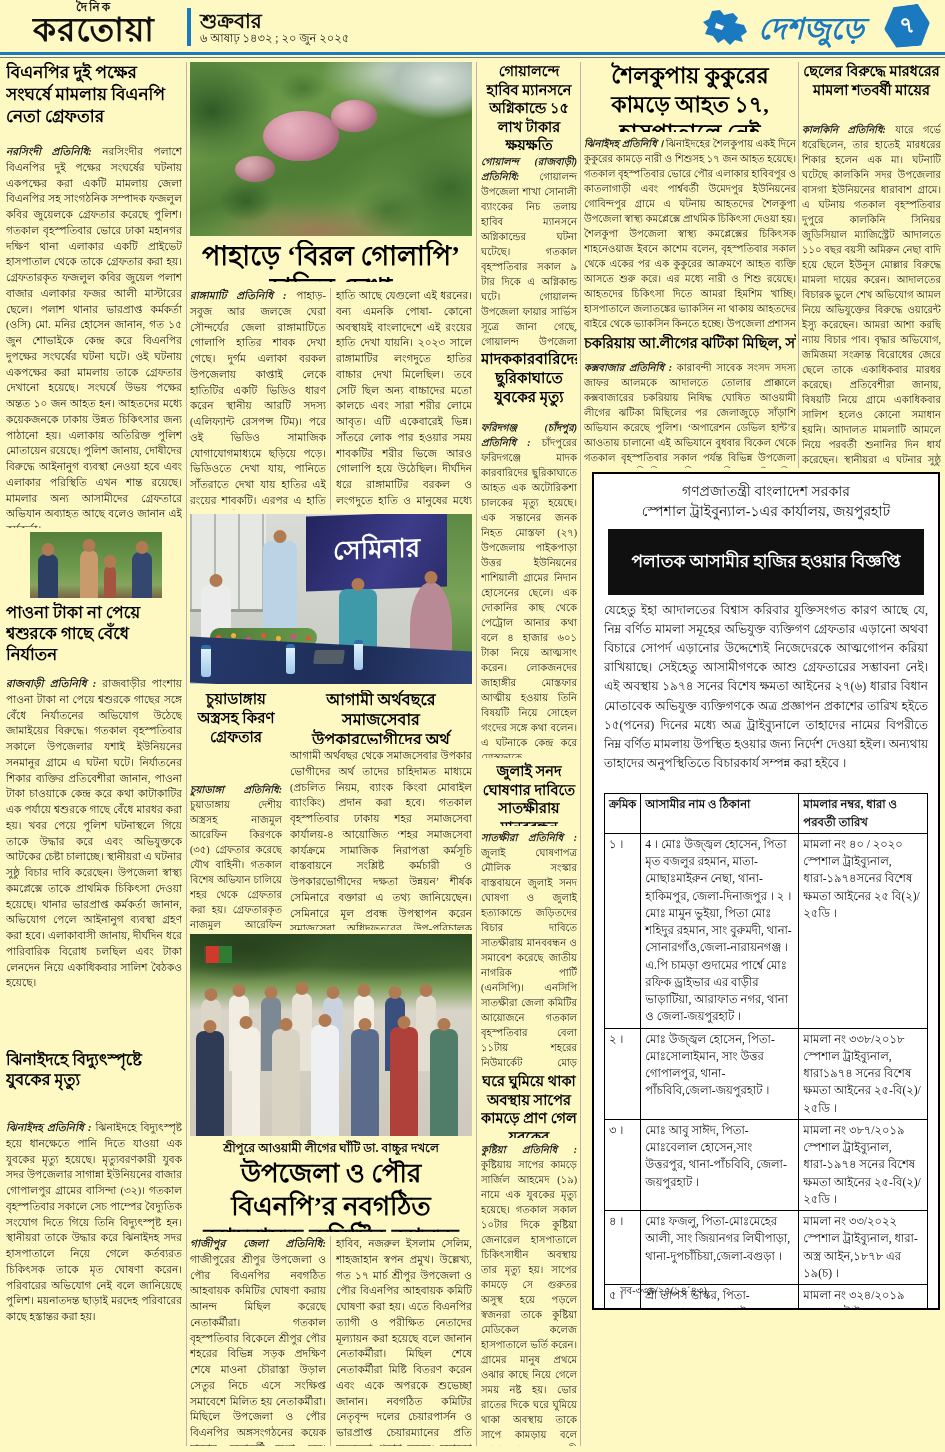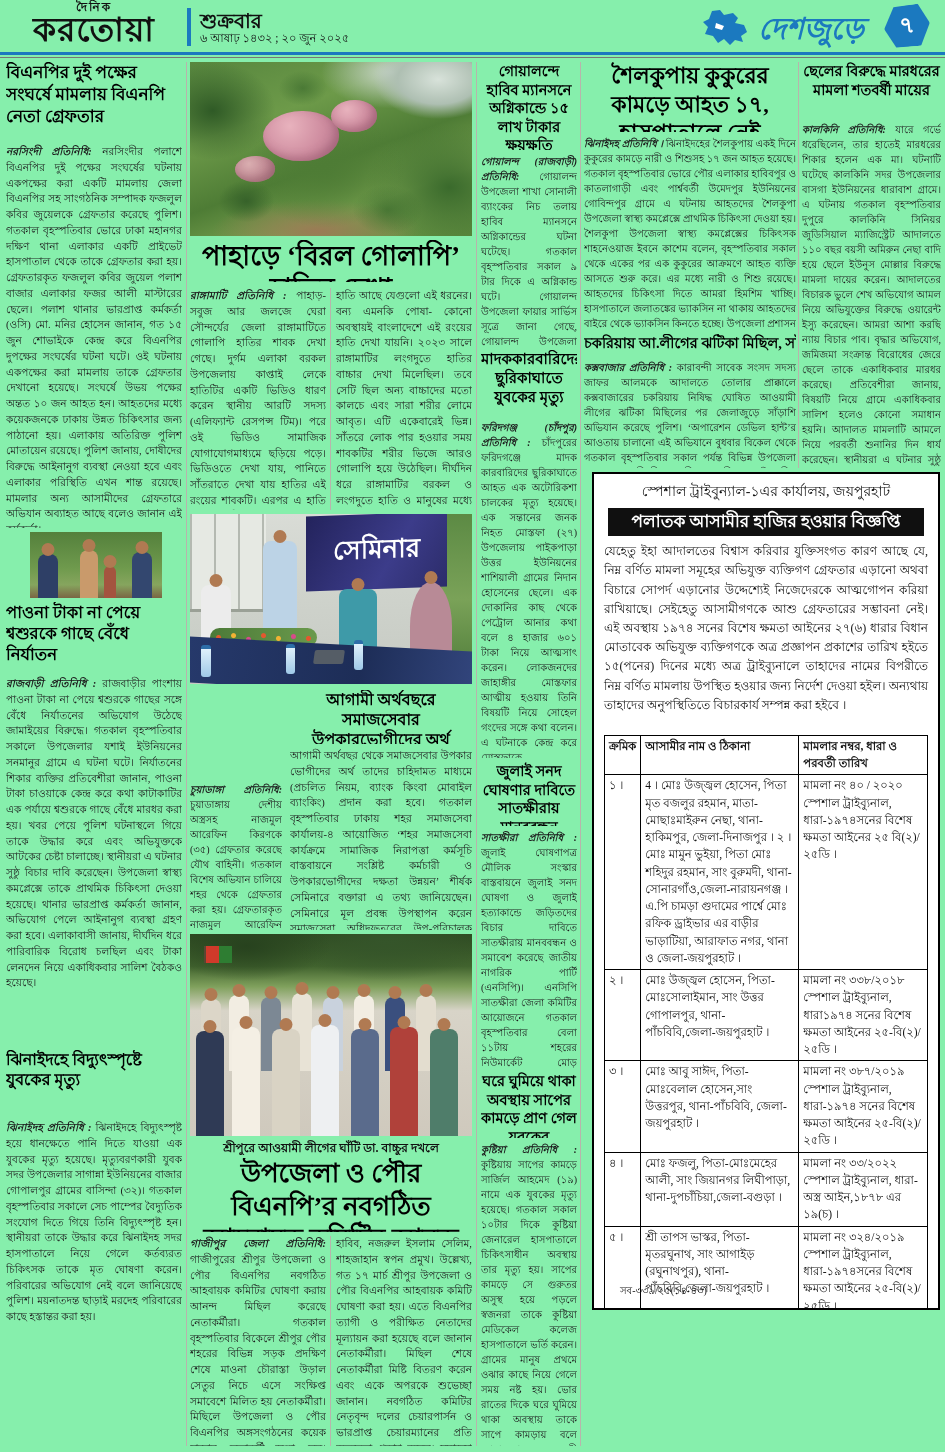--- a/index.html
+++ b/index.html
@@ -1,34 +1,34 @@
 <!DOCTYPE html>
 <html><head>
 <meta charset="utf-8">
 <style>
   html,body{margin:0;padding:0;background:#e8e8e8;}
-  .page{position:relative;width:945px;height:1452px;margin:0 auto;background:#86efac;
+  .page{position:relative;width:945px;height:1452px;margin:0 auto;background:#fef9c3;
         font-family:"Liberation Serif","DejaVu Serif",serif;color:#111;overflow:hidden;}
   .abs{position:absolute;}
   .hl{font-weight:bold;color:#000;line-height:1.28;overflow:hidden;}
   .hl.center{text-align:center;}
   .body-txt{font-size:10.5px;line-height:1.5;text-align:justify;overflow:hidden;color:#1b1b1b;}
   .byline{font-weight:bold;font-style:italic;}
   .vrule{position:absolute;width:1px;background:#b8b4ac;}
   .photo{position:absolute;overflow:hidden;background:#999;}
   .fig{position:absolute;border-radius:8px 8px 0 0;}
   .fig::before{content:"";position:absolute;top:-11px;left:50%;transform:translateX(-50%);
                width:13px;height:13px;border-radius:50%;background:#b07a52;}
   .el{position:absolute;background:radial-gradient(circle at 35% 30%, #e8b2bd, #cf8da0 55%, #b5748c);
       border-radius:52% 48% 50% 50%;box-shadow:inset -4px -4px 8px rgba(120,60,80,.35);}
   .caption{font-size:12px;font-weight:bold;text-align:center;overflow:hidden;}
   .notice{position:absolute;border:2px solid #000;background:#fff;padding:8px 10px;box-sizing:border-box;overflow:hidden;}
   .notice .gov{text-align:center;font-size:14px;line-height:1.45;}
   .notice .title-bar{background:#101010;color:#fff;text-align:center;font-weight:bold;
-                     font-size:17px;padding:0 2px;margin:6px 4px;}
+                     font-size:17px;padding:19px 2px;margin:6px 4px;}
   .notice .nbody{font-size:12px;line-height:1.6;text-align:justify;}
   .ntable{width:100%;border-collapse:collapse;margin-top:20px;}
   .ntable th,.ntable td{border:1px solid #000;font-size:11.5px;line-height:1.5;
                         padding:2px 4px;vertical-align:top;text-align:left;font-weight:normal;}
   .ntable th{font-weight:bold;}
   .accent{color:#1b79bf;}
 </style>
 </head>
 <body>
 
@@ -128,20 +128,21 @@
         radial-gradient(5px 5px at 78% 45%, #d84a8a 40%, transparent 60%),
         radial-gradient(5px 5px at 92% 55%, #e4572e 40%, transparent 60%),
         linear-gradient(90deg,#4c7a38,#6a9a4c);"></div>
     <div class="abs" style="left:0;bottom:-6px;width:100%;height:27%;background:linear-gradient(100deg,#26396b 0%,#1d2d57 60%,#32457c 100%);transform:skewY(3deg);"></div>
     <div class="abs" style="left:34%;bottom:6%;width:9px;height:26px;background:linear-gradient(#dff0fb,#9fc9e8);border-radius:3px;border-top:4px solid #2d6ea8;"></div>
     <div class="abs" style="left:58%;bottom:8%;width:9px;height:26px;background:linear-gradient(#dff0fb,#9fc9e8);border-radius:3px;border-top:4px solid #2d6ea8;"></div>
     <div class="abs" style="left:4%;bottom:4%;width:10px;height:28px;background:linear-gradient(#dff0fb,#9fc9e8);border-radius:3px;border-top:4px solid #2d6ea8;"></div>
     <div class="abs" style="left:44%;bottom:12%;width:30px;height:14px;background:#555d66;border-radius:2px;transform:skewX(-8deg);"></div>
   </div>
 
+  <div class="abs hl center" style="left:190px;top:690px;width:92px;height:88px;font-size:15px;">চুয়াডাঙ্গায় অস্ত্রসহ কিরণ গ্রেফতার</div>
   <div class="abs body-txt" style="left:190px;top:782px;width:92px;height:148px;font-size:10px;">
     <span class="byline">চুয়াডাঙ্গা প্রতিনিধি:</span><span> চুয়াডাঙ্গায় দেশীয় অস্ত্রসহ নাজমুল আরেফিন কিরণকে (৩৫) গ্রেফতার করেছে যৌথ বাহিনী। গতকাল বিশেষ অভিযান চালিয়ে শহর থেকে গ্রেফতার করা হয়। গ্রেফতারকৃত নাজমুল আরেফিন কিরণ শহরের গুলশানপাড়ার মৃত কিরামত আলীর ছেলে। পুলিশ জানায়, তার বিরুদ্ধে একাধিক মামলা রয়েছে। তাকে আদালতের মাধ্যমে জেলহাজতে পাঠানো হয়েছে।</span>
   </div>
   <div class="abs hl center" style="left:290px;top:690px;width:182px;height:54px;font-size:16px;line-height:1.25;">আগামী অর্থবছরে সমাজসেবার উপকারভোগীদের অর্থ তাদের চাহিদামত মাধ্যমে প্রদান করা হবে</div>
   <div class="abs body-txt" style="left:290px;top:748px;width:182px;height:182px;">
     <span>আগামী অর্থবছর থেকে সমাজসেবার উপকার ভোগীদের অর্থ তাদের চাহিদামত মাধ্যমে (প্রচলিত নিয়ম, ব্যাংক কিংবা মোবাইল ব্যাংকিং) প্রদান করা হবে। গতকাল বৃহস্পতিবার ঢাকায় শহর সমাজসেবা কার্যালয়-৪ আয়োজিত ‘শহর সমাজসেবা কার্যক্রমে সামাজিক নিরাপত্তা কর্মসূচি বাস্তবায়নে সংশ্লিষ্ট কর্মচারী ও উপকারভোগীদের দক্ষতা উন্নয়ন’ শীর্ষক সেমিনারে বক্তারা এ তথ্য জানিয়েছেন। সেমিনারে মূল প্রবন্ধ উপস্থাপন করেন সমাজসেবা অধিদফতরের উপ-পরিচালক মোহাম্মদ নাসির উদ্দিন। সেমিনারে বক্তারা জানান, আসছে সরকারের নির্দেশিত বিভিন্ন ভাতা কার্যক্রম ডিজিটাল পদ্ধতিতে পরিচালিত হবে। এতে উপকারভোগীদের ভোগান্তি কমবে এবং স্বচ্ছতা নিশ্চিত হবে। সেমিনারে প্রধান অতিথির বক্তব্যে কর্মকর্তারা সামাজিক নিরাপত্তা কর্মসূচির আওতা বাড়ানোর ওপর গুরুত্বারোপ করেন এবং উপস্থিত কর্মচারী ও উপকারভোগীদের বিভিন্ন প্রশ্নের উত্তর দেন। অনুষ্ঠানে বিপুল সংখ্যক উপকারভোগী উপস্থিত ছিলেন।</span>
   </div>
 
   <div class="photo" style="left:190px;top:934px;width:282px;height:202px;background:
       radial-gradient(120px 50px at 20% 6%, #27421e 0%, transparent 70%),
@@ -200,20 +201,21 @@
   <div class="abs body-txt" style="left:802px;top:122px;width:139px;height:346px;font-size:10px;">
     <span class="byline">কালকিনি প্রতিনিধি:</span><span> যারে গর্ভে ধরেছিলেন, তার হাতেই মারধরের শিকার হলেন এক মা। ঘটনাটি ঘটেছে কালকিনি সদর উপজেলার বাসগা ইউনিয়নের ধারাবাশ গ্রামে। এ ঘটনায় গতকাল বৃহস্পতিবার দুপুরে কালকিনি সিনিয়র জুডিসিয়াল ম্যাজিস্ট্রেট আদালতে ১১০ বছর বয়সী অমিরুন নেছা বাদি হয়ে ছেলে ইউনুস মোল্লার বিরুদ্ধে মামলা দায়ের করেন। আদালতের বিচারক ভুলে শেখ অভিযোগ আমল নিয়ে অভিযুক্তের বিরুদ্ধে ওয়ারেন্ট ইস্যু করেছেন। আমরা আশা করছি ন্যায় বিচার পাব। বৃদ্ধার অভিযোগ, জমিজমা সংক্রান্ত বিরোধের জেরে ছেলে তাকে একাধিকবার মারধর করেছে। প্রতিবেশীরা জানায়, বিষয়টি নিয়ে গ্রামে একাধিকবার সালিশ হলেও কোনো সমাধান হয়নি। আদালত মামলাটি আমলে নিয়ে পরবর্তী শুনানির দিন ধার্য করেছেন। স্থানীয়রা এ ঘটনার সুষ্ঠু বিচার দাবি করেছেন। বৃদ্ধা বর্তমানে মেয়ের বাড়িতে আশ্রয় নিয়েছেন বলে জানা গেছে।</span>
   </div>
 
   <div class="abs hl center" style="left:584px;top:334px;width:212px;height:22px;font-size:14.5px;white-space:nowrap;">চকরিয়ায় আ.লীগের ঝটিকা মিছিল, সাঁড়াশি অভিযানে গ্রেফতার ৫৫</div>
   <div class="abs body-txt" style="left:584px;top:360px;width:212px;height:108px;font-size:10px;">
     <span class="byline">কক্সবাজার প্রতিনিধি :</span><span> কারাবন্দী সাবেক সংসদ সদস্য জাফর আলমকে আদালতে তোলার প্রাক্কালে কক্সবাজারের চকরিয়ায় নিষিদ্ধ ঘোষিত আওয়ামী লীগের ঝটিকা মিছিলের পর জেলাজুড়ে সাঁড়াশি অভিযান করেছে পুলিশ। ‘অপারেশন ডেভিল হান্ট’র আওতায় চালানো এই অভিযানে বুধবার বিকেল থেকে গতকাল বৃহস্পতিবার সকাল পর্যন্ত বিভিন্ন উপজেলা থেকে আওয়ামী লীগ, যুবলীগ, ছাত্রলীগ ও শ্রমিক লীগ নেতাসহ ৫৫ জনকে গ্রেফতার করা হয়েছে। কক্সবাজার জেলা পুলিশের মুখপাত্র ও অতিরিক্ত পুলিশ সুপার (ট্রাফিক) মো. জসীম উদ্দিন চৌধুরী এ তথ্য জানান। আদালত সূত্র জানায়, জাফর আলম চকরিয়া থানার পাঁচটি ও পেকুয়া থানার দুটি মামলার আসামি। এর মধ্যে চকরিয়া থানার ৫টি মামলায় ১৫ দিন ও পেকুয়া থানার ২টি মামলার ৬ দিন রিমান্ড মঞ্জুর করা হয়েছে। জাফর আলমকে বুধবার সকালে আদালতের কাঠগড়ায় তোলা হয়। ৭টি মামলায় শুনানি শেষে তাকে কারাগারে থেকে নামিয়ে চকরিয়া থানার নেওয়া হয়। জাফর আলমকে মিথ্যা মামলায় গ্রেফতার করে হয়রানি করা হচ্ছে দাবি করে এর প্রতিবাদে ঝটিকা মিছিল করে স্থানীয় আওয়ামী লীগের কিছু নেতাকর্মী। সকাল সাড়ে ৯টার দিকে চকরিয়া পৌরসভার মগবাজার এলাকায় তারা ঝটিকা মিছিল নেতৃত্ব দেন চকরিয়া উপজেলা আওয়ামী লীগের সাবেক যুগ্ম সাধারণ সম্পাদক জামাল উদ্দিন জয়নাল, খুটাখালী ইউনিয়ন যুবলীগের সভাপতি ডৌডিফুল ইসলাম ও চকরিয়া পৌরসভা যুবলীগের কর্মী এনামুল হক।</span>
   </div>
 
   <div class="notice" style="left:592px;top:472px;width:348px;height:838px;">
+    <div class="gov">গণপ্রজাতন্ত্রী বাংলাদেশ সরকার</div>
     <div class="gov">স্পেশাল ট্রাইবুন্যাল-১এর কার্যালয়, জয়পুরহাট</div>
     <div class="title-bar">পলাতক আসামীর হাজির হওয়ার বিজ্ঞপ্তি</div>
     <div class="nbody">যেহেতু ইহা আদালতের বিশ্বাস করিবার যুক্তিসংগত কারণ আছে যে, নিম্ন বর্ণিত মামলা সমূহের অভিযুক্ত ব্যক্তিগণ গ্রেফতার এড়ানো অথবা বিচারে সোপর্দ এড়ানোর উদ্দেশ্যেই নিজেদেরকে আত্মগোপন করিয়া রাখিয়াছে। সেইহেতু আসামীগণকে আশু গ্রেফতারের সম্ভাবনা নেই। এই অবস্থায় ১৯৭৪ সনের বিশেষ ক্ষমতা আইনের ২৭(৬) ধারার বিধান মোতাবেক অভিযুক্ত ব্যক্তিগণকে অত্র প্রজ্ঞাপন প্রকাশের তারিখ হইতে ১৫(পনের) দিনের মধ্যে অত্র ট্রাইব্যুনালে তাহাদের নামের বিপরীতে নিম্ন বর্ণিত মামলায় উপস্থিত হওয়ার জন্য নির্দেশ দেওয়া হইল। অন্যথায় তাহাদের অনুপস্থিতিতে বিচারকার্য সম্পন্ন করা হইবে ।</div>
 
     <table class="ntable">
       <colgroup>
           <col style="width:36px;">
           <col style="width:158px;">
           <col>
         </colgroup>

